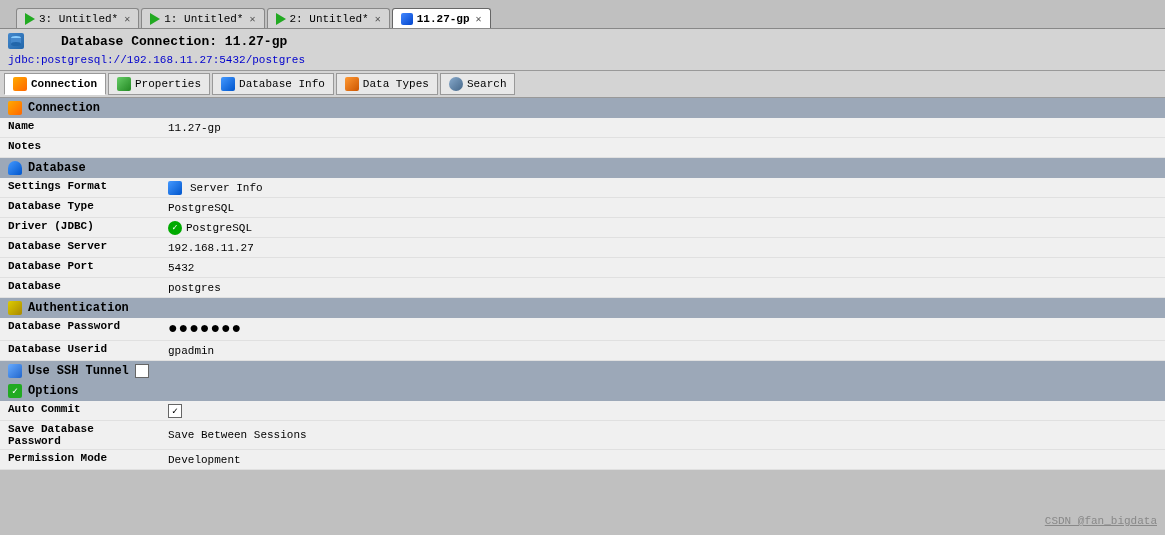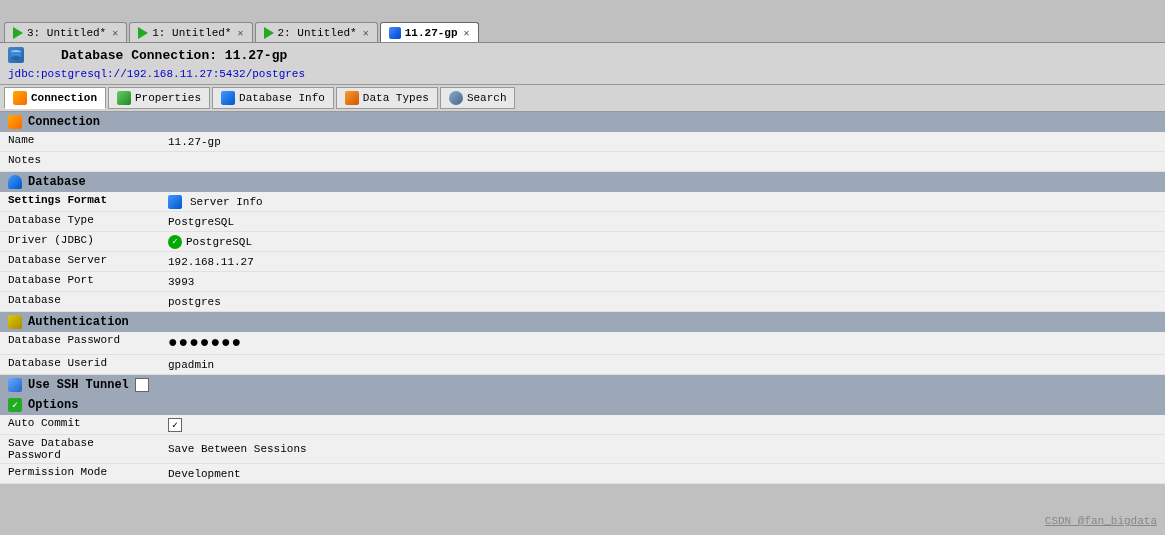--- a/index.html
+++ b/index.html
@@ -10,22 +10,22 @@
       width: 1165px;
       min-height: 535px;
       overflow: hidden;
     }
 
     
     .tab-bar {
       display: flex;
       align-items: flex-end;
       background: #c0c0c0;
-      padding: 4px 0 0 4px;
-      height: 42px;
+      padding: 4px 0 0 16px;
+      height: 28px;
     }
     .tab {
       display: flex;
       align-items: center;
       padding: 2px 8px;
       border: 1px solid #888;
       border-bottom: none;
       background: #d4d4d4;
       cursor: pointer;
       font-size: 11px;
@@ -129,21 +129,21 @@
       display: flex;
       border-bottom: 1px solid #e0e0e0;
       min-height: 20px;
     }
     .prop-label {
       width: 160px;
       min-width: 160px;
       padding: 2px 8px;
       color: #000;
       font-size: 11px;
-      font-weight: normal;
+      font-weight: bold;
     }
     .prop-value {
       padding: 2px 8px;
       color: #000;
       font-size: 11px;
       flex: 1;
       display: flex;
       align-items: center;
       gap: 4px;
     }
@@ -329,21 +329,21 @@
       <span class="green-check">✓</span>
       <span>PostgreSQL</span>
     </div>
   </div>
   <div class="prop-row">
     <div class="prop-label">Database Server</div>
     <div class="prop-value">192.168.11.27</div>
   </div>
   <div class="prop-row">
     <div class="prop-label">Database Port</div>
-    <div class="prop-value">3993</div>
+    <div class="prop-value">5432</div>
   </div>
   <div class="prop-row">
     <div class="prop-label">Database</div>
     <div class="prop-value">postgres</div>
   </div>
 
   <div class="section-header">
     <span style="display:inline-block;width:14px;height:14px;background:linear-gradient(135deg,#ddcc00,#aa8800);border-radius:2px;"></span>
     <span>Authentication</span>
   </div>

